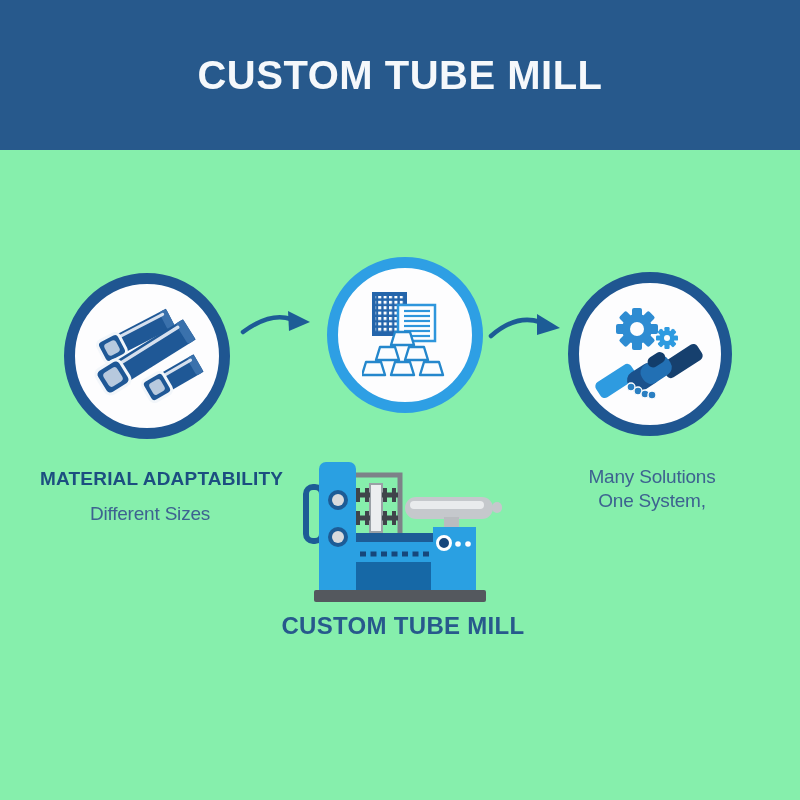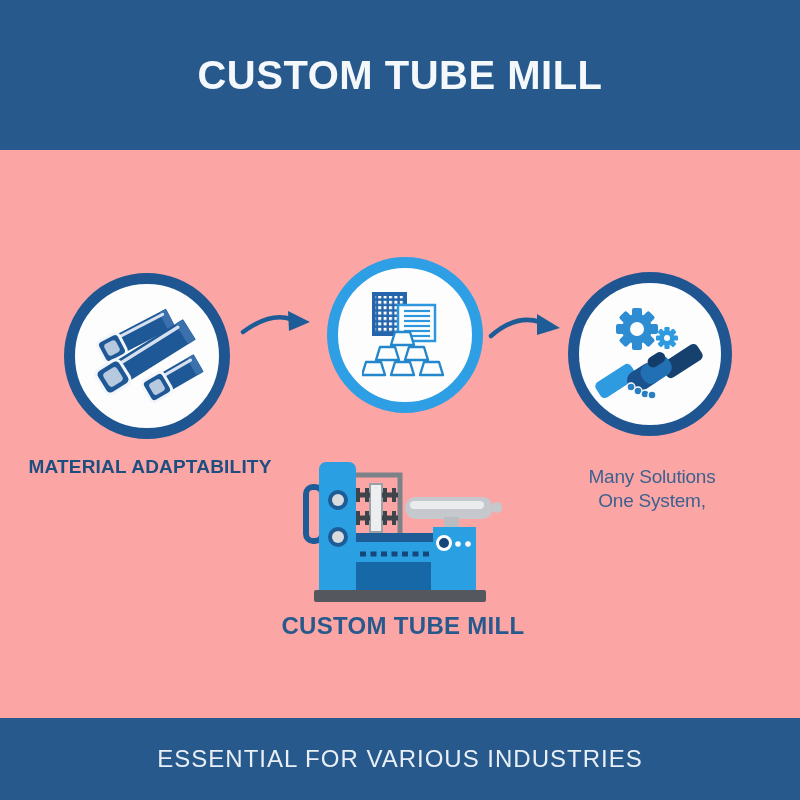--- a/index.html
+++ b/index.html
@@ -9,21 +9,21 @@
     --text-dark:#1c4e80;
     --text-sub:#3d6290;
     --arrow-blue:#1d5c96;
     --machine-blue:#2aa0e2;
     --machine-dark:#1d5c96;
     --panel-blue:#1668a6;
   }
   html,body{margin:0;padding:0;background:#ffffff;}
   .canvas{
     position:relative;width:800px;height:800px;overflow:hidden;
-    background:#fca5a5;font-family:"Liberation Sans", sans-serif;
+    background:#86efac;font-family:"Liberation Sans", sans-serif;
   }
   .header{
     position:absolute;top:0;left:0;width:800px;height:150px;
     background:var(--header-blue);
     display:flex;flex-direction:column;align-items:center;justify-content:center;
     color:#f5f8fb;font-weight:bold;font-size:40px;letter-spacing:.5px;line-height:49px;
     text-align:center;
   }
   .footer{
     position:absolute;top:718px;left:0;width:800px;height:82px;
@@ -38,21 +38,21 @@
   .circle.dark{border:11px solid var(--ring-dark);}
   .circle.light{border:11px solid var(--ring-light);}
   .circle-left{left:64px;top:273px;width:144px;height:144px;}
   .circle-mid{left:327px;top:257px;width:134px;height:134px;}
   .circle-right{left:568px;top:272px;width:142px;height:142px;}
   .arrow{position:absolute;}
   .arrow1{left:240px;top:308px;}
   .arrow2{left:488px;top:308px;}
   .step-label{position:absolute;text-align:center;width:244px;}
   .step-label h3{
-    margin:0;font-size:19px;font-weight:bold;color:var(--text-dark);
+    margin:12px;font-size:19px;font-weight:bold;color:var(--text-dark);
     letter-spacing:.2px;white-space:nowrap;
   }
   .step-label .sub{
     margin-top:9px;font-size:19px;color:var(--text-sub);line-height:1.25;
     letter-spacing:-.2px;
   }
   .label-left{left:28px;top:456px;}
   .label-right{left:530px;top:456px;}
   .machine{position:absolute;left:296px;top:448px;}
   .caption{
@@ -185,20 +185,21 @@
     <polygon points="48,3 70,14 49,23" fill="#1d5c96"></polygon>
   </svg>
   <svg class="arrow arrow2" width="76" height="36" viewBox="0 0 76 36">
     <path d="M3,28 Q28,6 52,14" stroke="#1d5c96" stroke-width="4.5" fill="none" stroke-linecap="round"></path>
     <polygon points="49,6 72,20 49,27" fill="#1d5c96"></polygon>
   </svg>
 
   <div class="step-label label-left">
     <h3>MATERIAL ADAPTABILITY</h3>
     <div class="sub">
+      <div>Different Sizes</div>
     </div>
   </div>
   <div class="step-label label-right">
     <div class="sub">
       <div>Many Solutions</div>
       <div>One System,</div>
     </div>
   </div>
 
   <svg class="machine" width="215" height="160" viewBox="0 0 215 160">
@@ -250,17 +251,14 @@
     <circle cx="42" cy="52" r="10" fill="#1d5c96"></circle>
     <circle cx="42" cy="52" r="6" fill="#d9dbdd"></circle>
     <circle cx="42" cy="89" r="10" fill="#1d5c96"></circle>
     <circle cx="42" cy="89" r="6" fill="#d9dbdd"></circle>
 
     <rect x="18" y="142" width="172" height="12" rx="2" fill="#54585e"></rect>
   </svg>
 
   <div class="caption">CUSTOM TUBE MILL</div>
 
-  <div class="footer">
-    <div>ESSENTIAL FOR VARIOUS INDUSTRIES</div>
-  </div>
 
 </div>
 
 </body></html>

